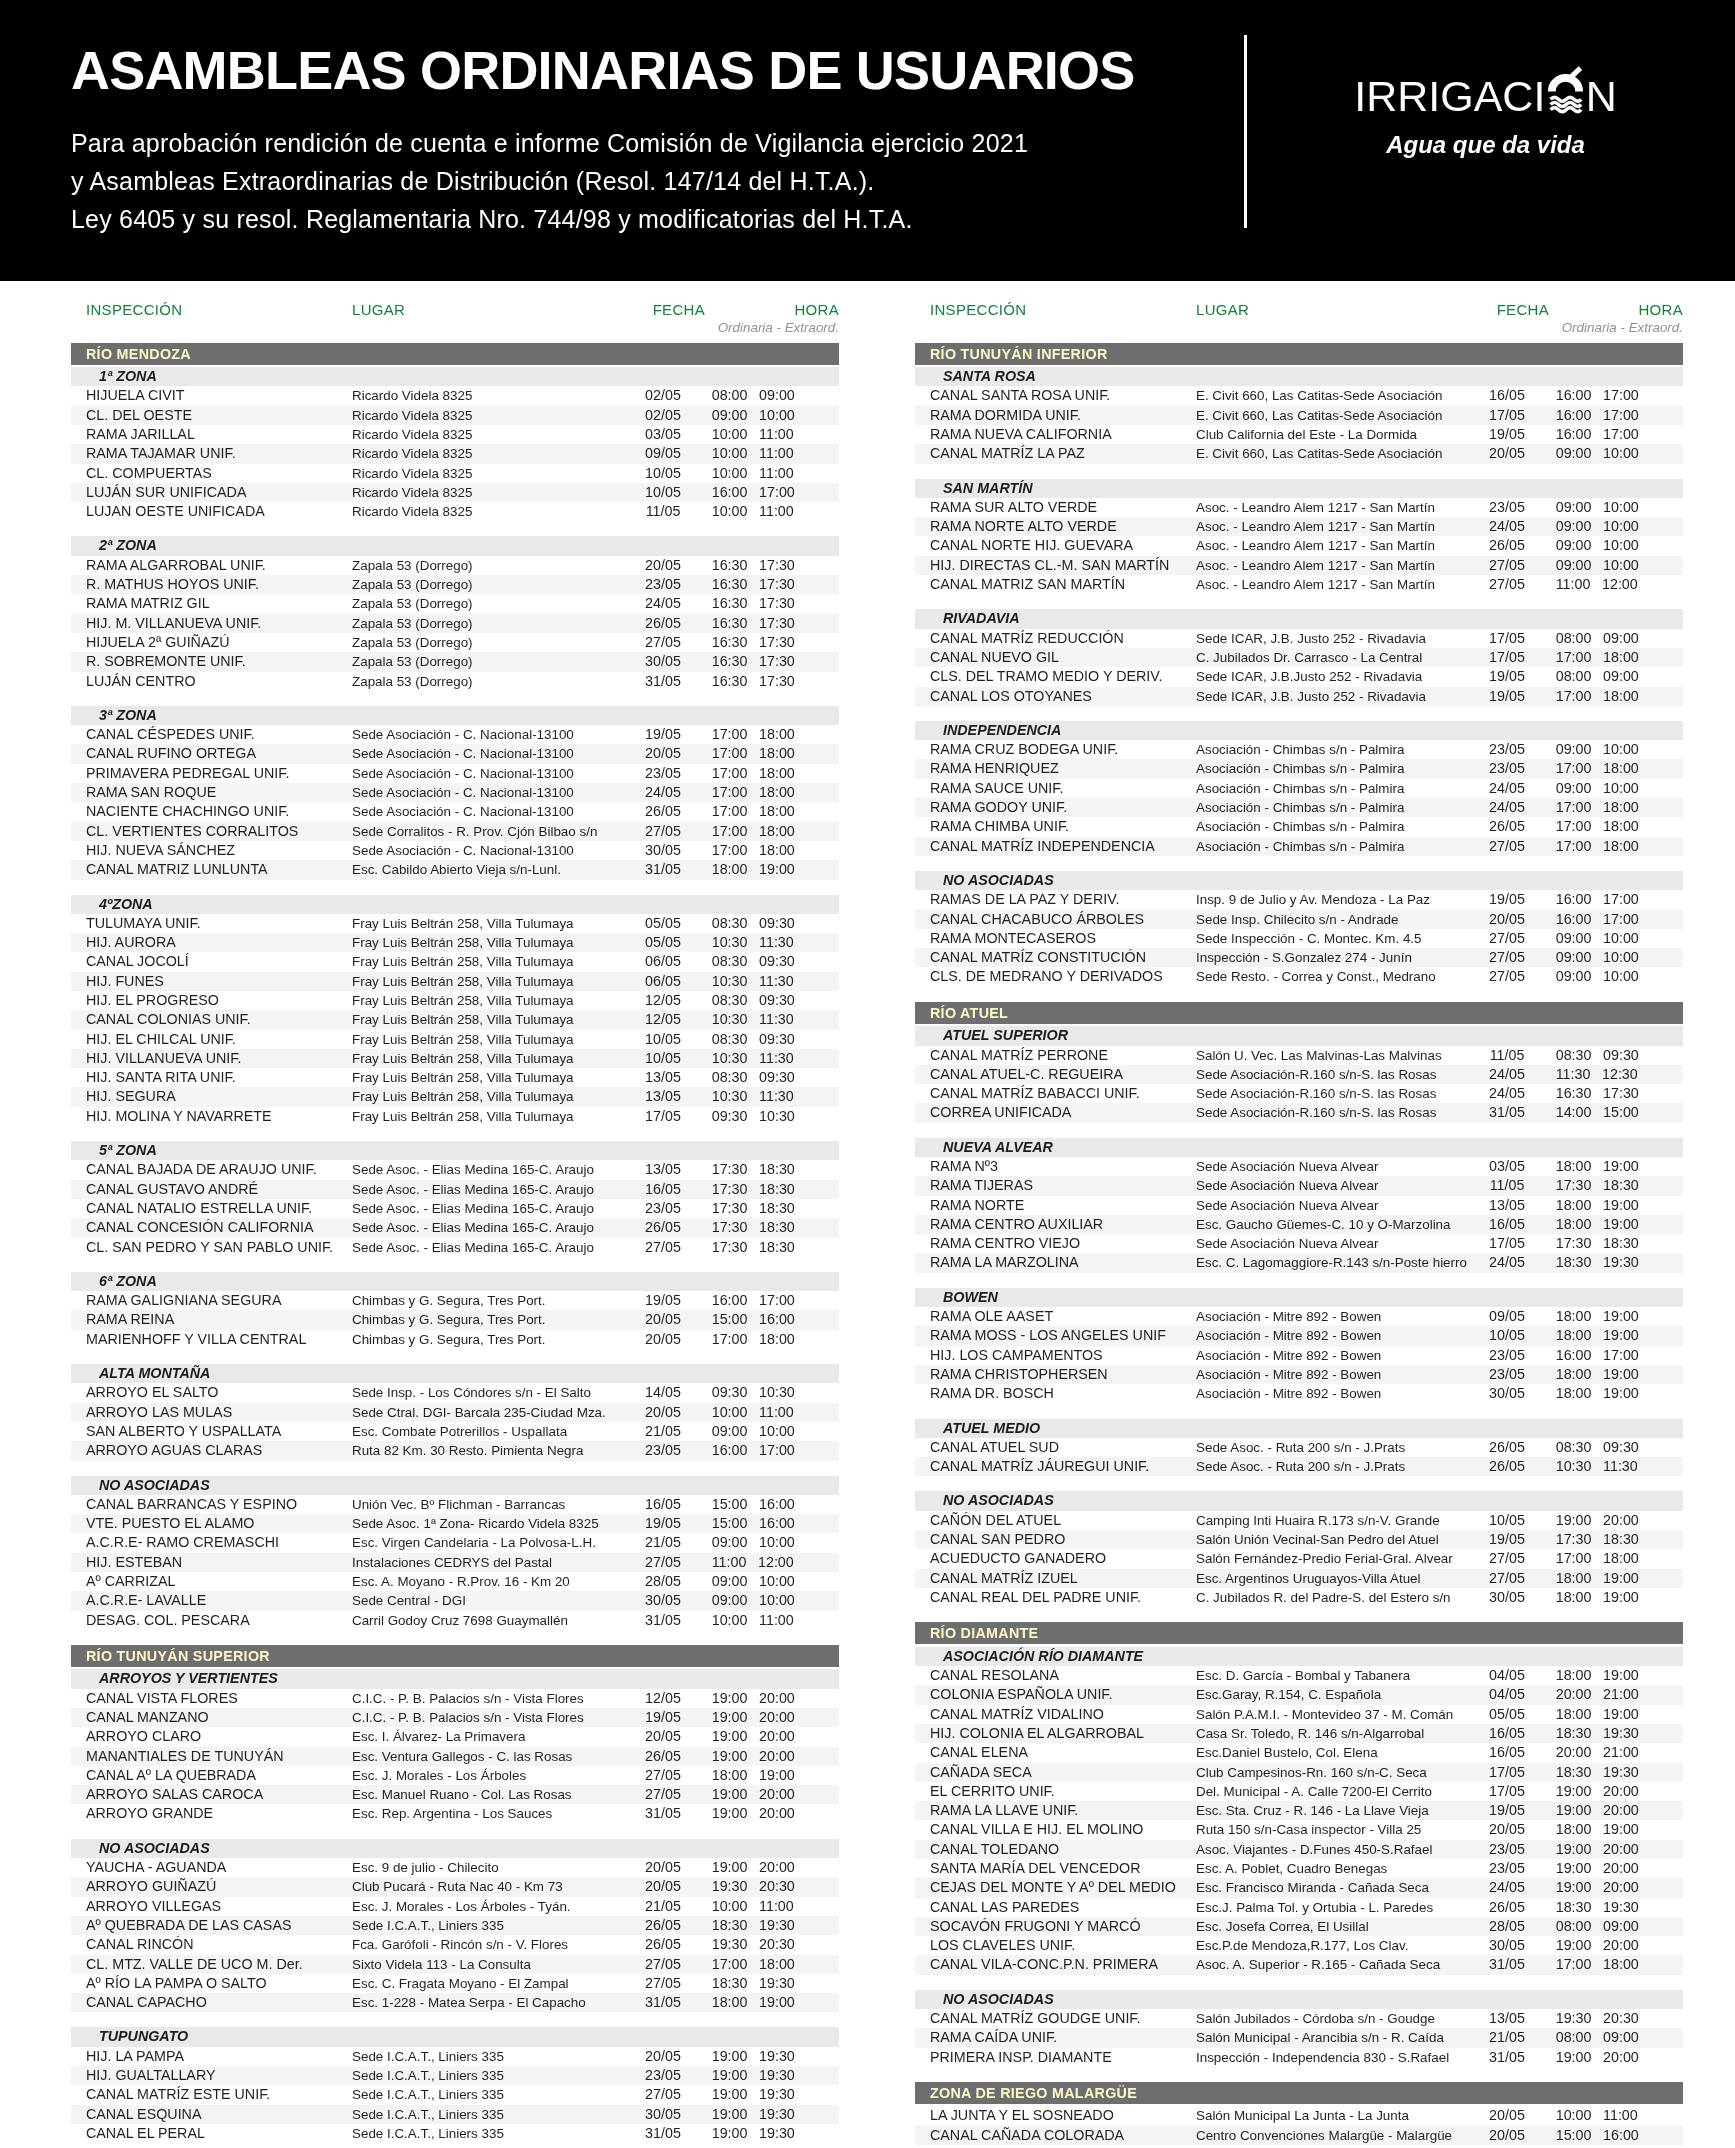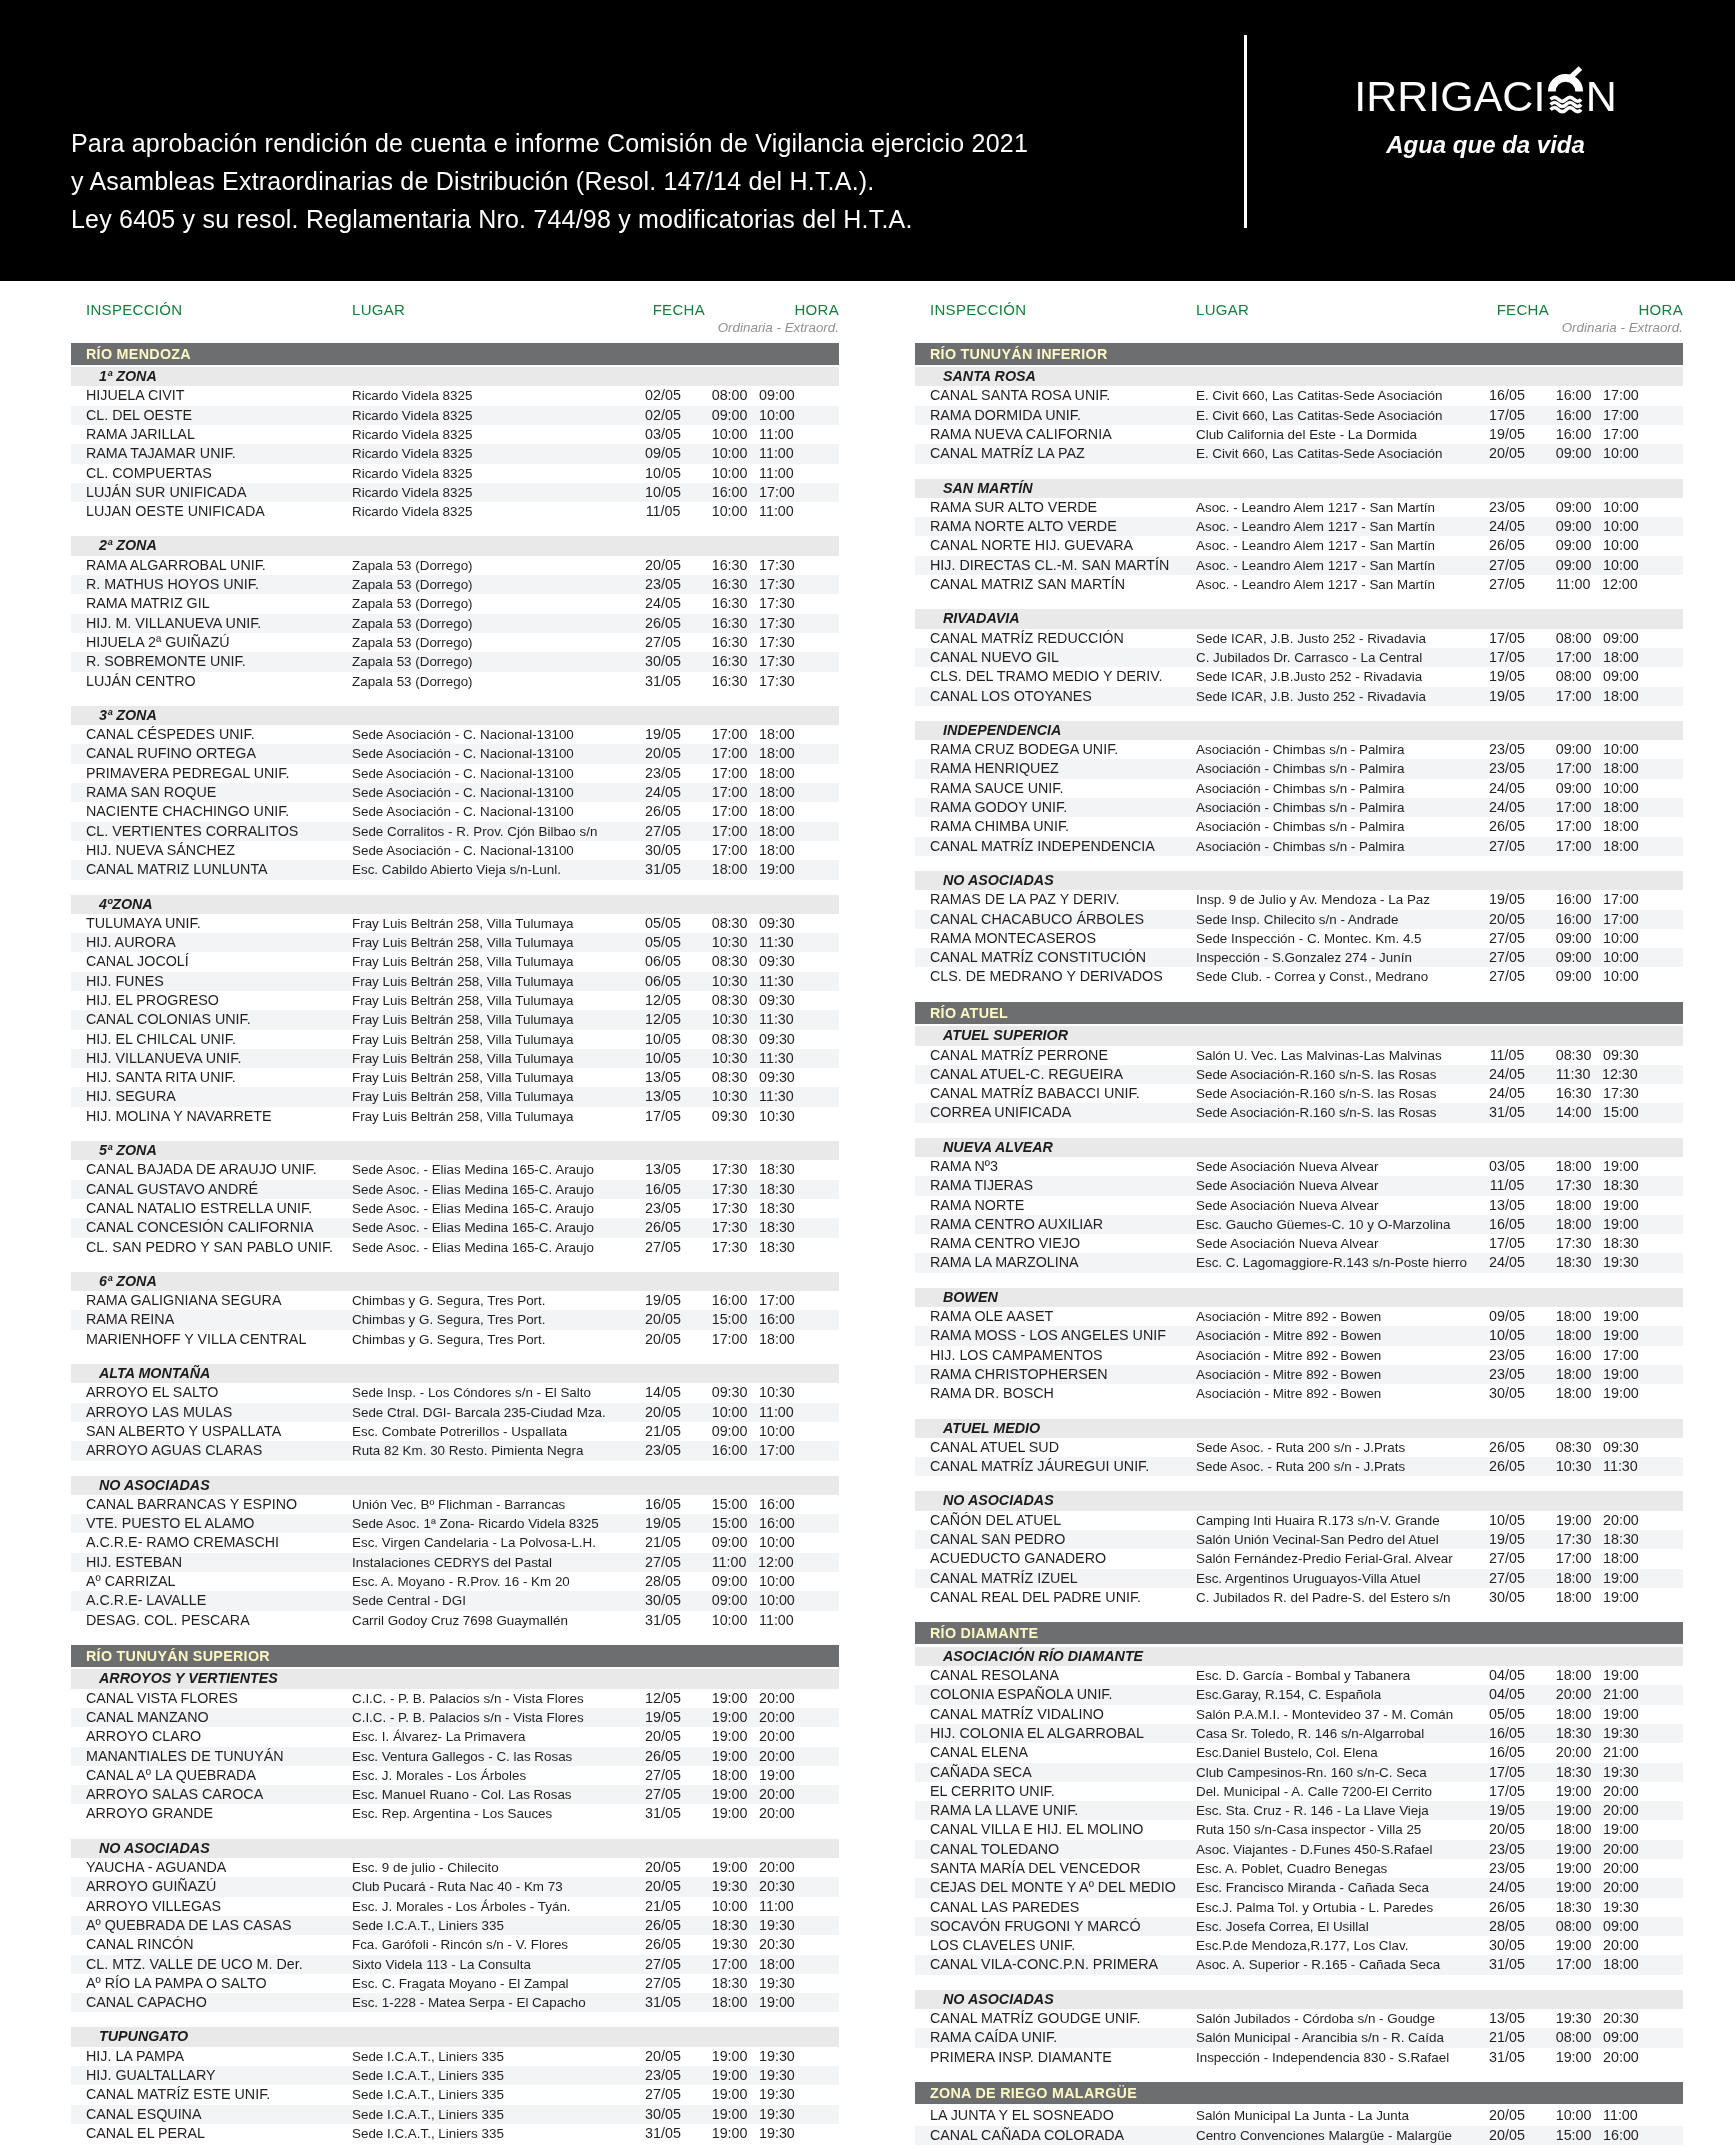--- a/index.html
+++ b/index.html
@@ -35,20 +35,21 @@
   .c-lugar{white-space:nowrap;font-size:13.4px;}
   .c-fecha{text-align:center;}
   .c-hora{padding-left:6.7px;word-spacing:7.6px;white-space:nowrap;}
 </style>
 </head>
 <body>
 
 <div class="page">
 
   <div class="hdr">
+    <div class="title">ASAMBLEAS ORDINARIAS DE USUARIOS</div>
     <div class="sub">
       <div>Para aprobación rendición de cuenta e informe Comisión de Vigilancia ejercicio 2021</div>
       <div>y Asambleas Extraordinarias de Distribución (Resol. 147/14 del H.T.A.).</div>
       <div>Ley 6405 y su resol. Reglamentaria Nro. 744/98 y modificatorias del H.T.A.</div>
     </div>
     <div class="sep"></div>
     <div class="logo">
       <div class="brand"><span id="brand-pre">IRRIGACI</span><svg viewBox="0 0 52 60" fill="none" stroke="#fff">
             <path d="M35 7 L49 -6" stroke-width="8"></path>
             <path d="M5 30 A21 21 0 1 1 47 30" stroke-width="12"></path>
@@ -700,21 +701,21 @@
             <div class="c-hora">09:00 10:00</div>
           </div>
           <div class="row alt">
             <div class="c-insp">CANAL MATRÍZ CONSTITUCIÓN</div>
             <div class="c-lugar">Inspección - S.Gonzalez 274 - Junín</div>
             <div class="c-fecha">27/05</div>
             <div class="c-hora">09:00 10:00</div>
           </div>
           <div class="row">
             <div class="c-insp">CLS. DE MEDRANO Y DERIVADOS</div>
-            <div class="c-lugar">Sede Club. - Correa y Const., Medrano</div>
+            <div class="c-lugar">Sede Resto. - Correa y Const., Medrano</div>
             <div class="c-fecha">27/05</div>
             <div class="c-hora">09:00 10:00</div>
           </div>
         </div>
         <div class="section-bar">RÍO ATUEL</div>
         <div class="group">
           <div class="group-bar">ATUEL SUPERIOR</div>
           <div class="row">
             <div class="c-insp">CANAL MATRÍZ PERRONE</div>
             <div class="c-lugar">Salón U. Vec. Las Malvinas-Las Malvinas</div>

